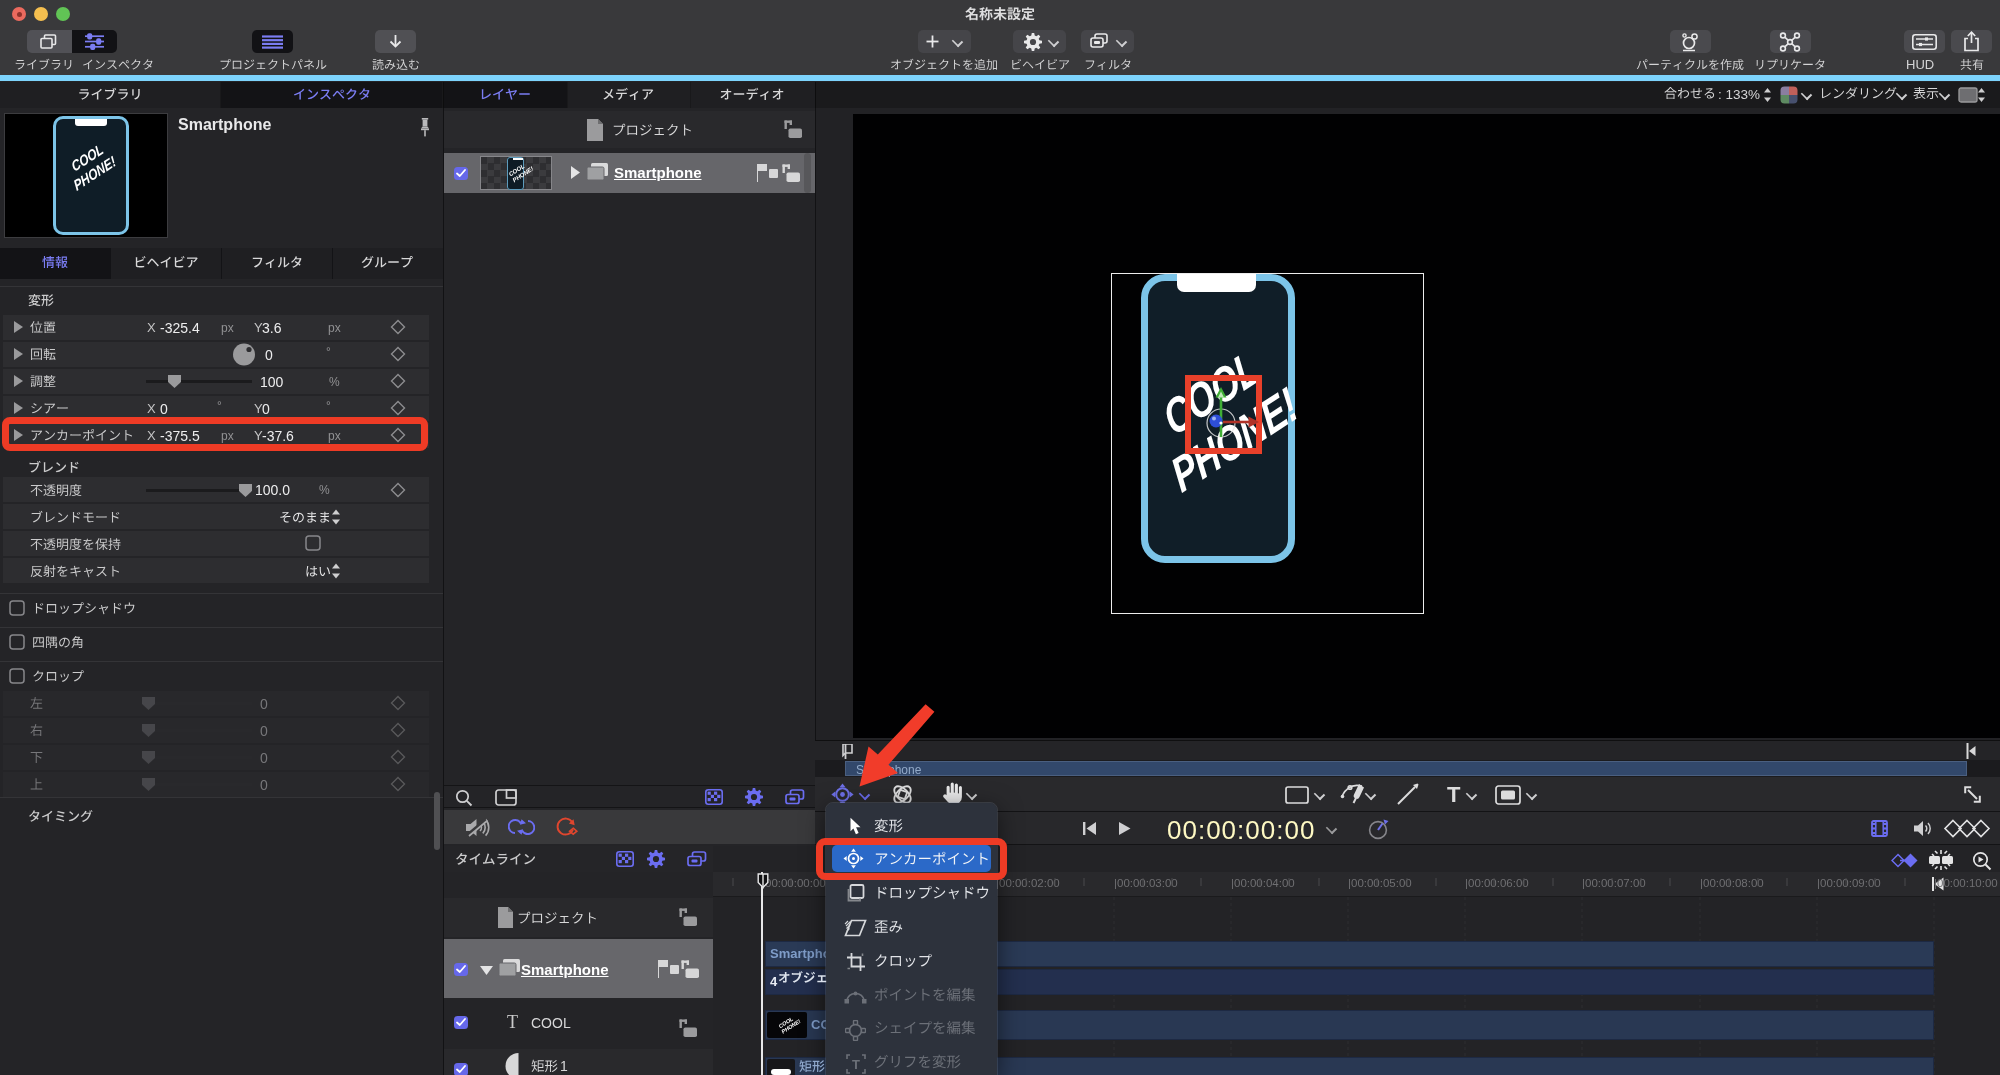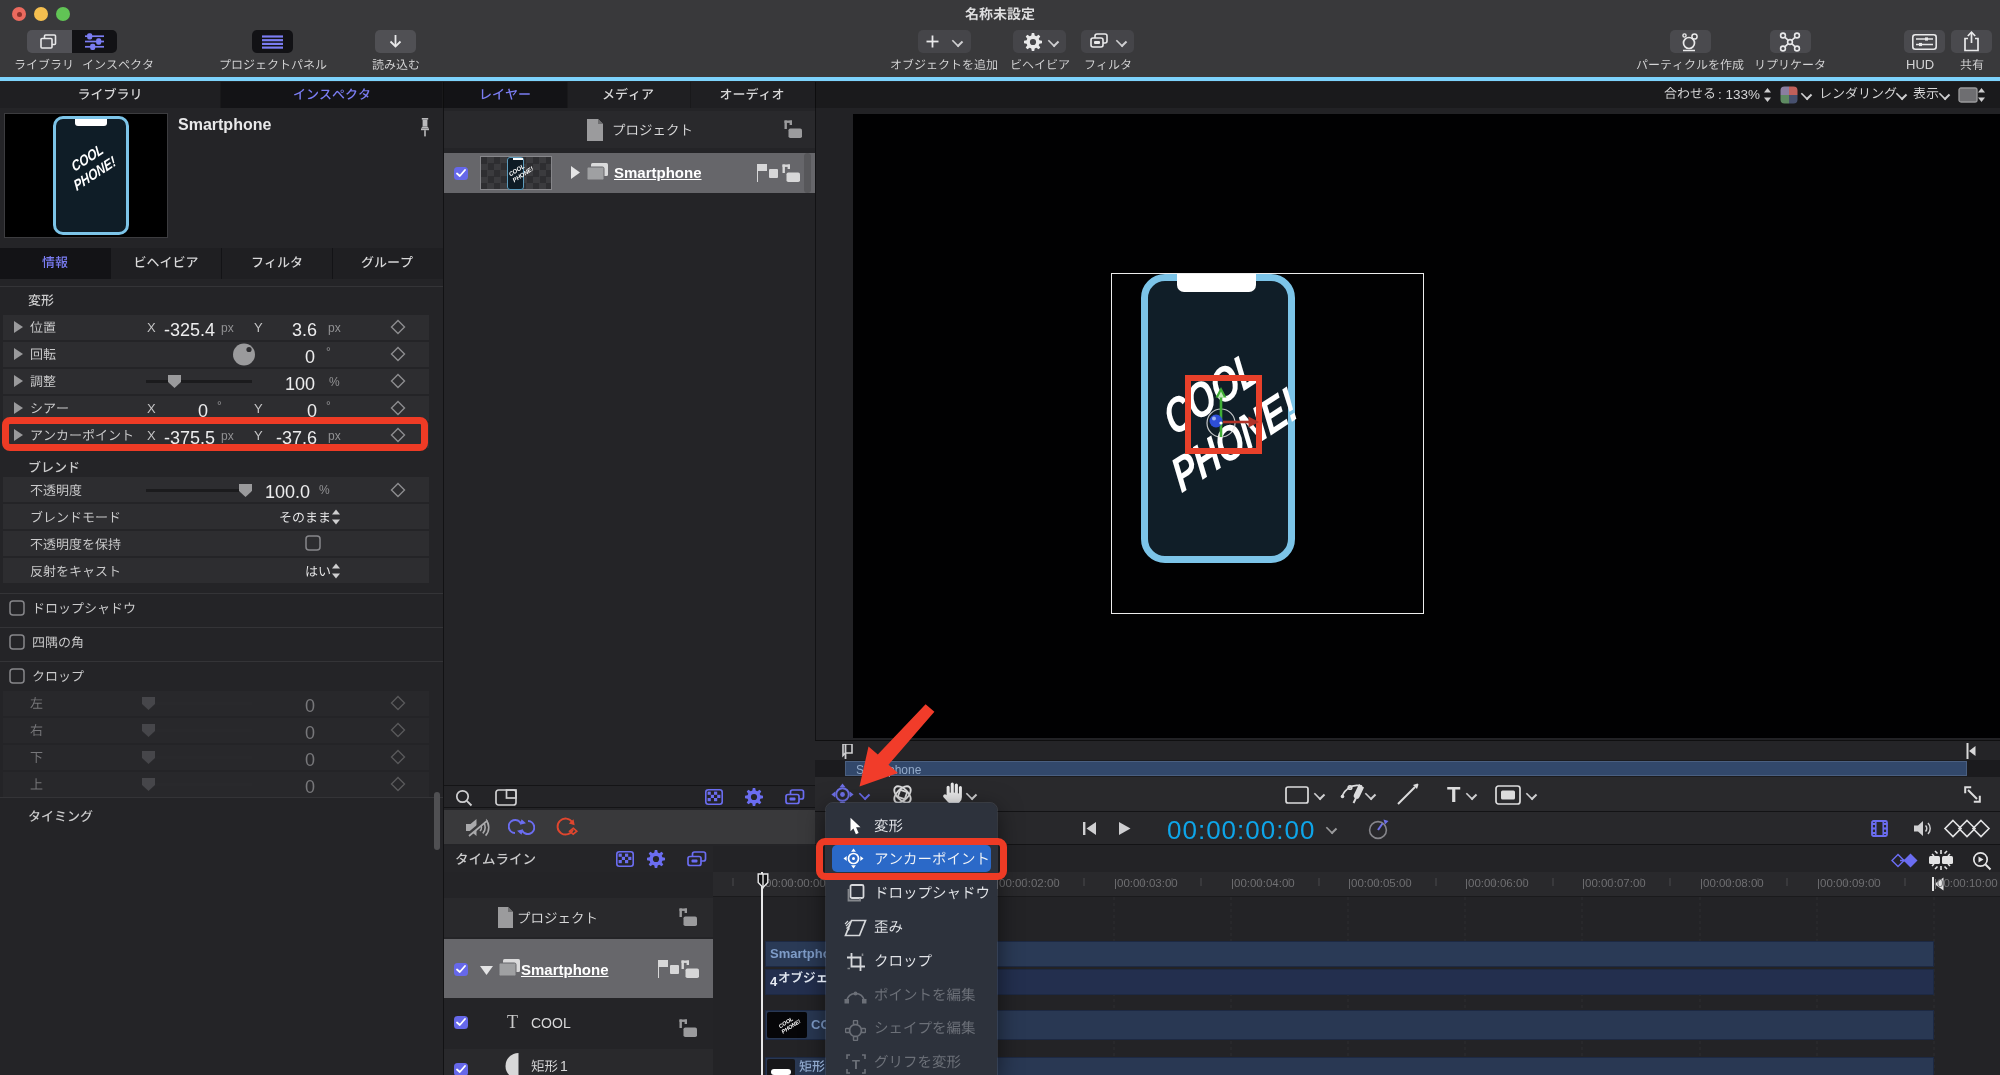--- a/index.html
+++ b/index.html
@@ -1,33 +1,33 @@
 <!DOCTYPE html>
 <html><head><meta charset="utf-8">
 <style>
 *{margin:0;padding:0;box-sizing:border-box}
 html,body{width:2000px;height:1075px;overflow:hidden;background:#0c0c0d;font-family:"Liberation Sans",sans-serif;}
 #stage{position:relative;width:2000px;height:1075px;background:#232326;}
 .abs{position:absolute}
 .txt{position:absolute;white-space:nowrap}
 svg{display:block}
 
-#topbar{left:0;top:0;width:2000px;height:81px;background:#39393b;border-bottom:4px solid #7dd3fc}
+#topbar{left:0;top:0;width:2000px;height:81px;background:#39393b;border-bottom:6px solid #7dd3fc}
 .tl{position:absolute;top:7px;width:14px;height:14px;border-radius:50%}
 .btn{position:absolute;top:30px;height:23px;border-radius:5px;background:#47474b}
 .btn.dark{background:#121215}
 
 #tabstrip{left:0;top:82px;width:2000px;height:26px;background:#19191b}
 .tab{position:absolute;top:0;height:26px;background:#1f1f22}
 .tab.sel{background:#131316}
 
 #lpanel{left:0;top:108px;width:443px;height:967px;background:#242427}
 .irow{position:absolute;left:3px;width:426px;height:25px;background:#2d2d30}
 .irow.dim{background:#28282b}
-.val{position:absolute;font-size:18px;color:#ededee;text-align:right}
+.val{position:absolute;font-size:14px;color:#ededee;}
 .unit{position:absolute;font-size:12px;color:#919193}
 .xy{position:absolute;font-size:13px;color:#c4c4c5}
 .sep{position:absolute;left:0;width:443px;height:1px;background:#343437}
 
 #mpanel{left:443px;top:108px;width:372px;height:967px;background:#242427;border-left:1px solid #121214}
 
 #canvas{left:815px;top:108px;width:1185px;height:632px;background:#222225;border-left:1px solid #121214}
 #viewport{position:absolute;left:37px;top:6px;width:1148px;height:624px;background:#010102}
 
 .chev{position:absolute;width:9px;height:9px;border-right:2.3px solid #9ea0e8;border-bottom:2.3px solid #9ea0e8;transform:rotate(45deg) scale(1,.8)}
@@ -636,21 +636,21 @@
 <div class="abs" style="left:815px;top:812px;width:1185px;height:33px;background:#28282b;border-bottom:1px solid #131315">
   <svg class="abs" style="left:267px;top:9px" width="15" height="15" viewBox="0 0 15 15">
         <g fill="#cfcfd1">
           <rect x="1" y="1" width="2.4" height="13"></rect>
           <path d="M14 1 v13 L4.5 7.5z"></path>
         </g>
       </svg>
   <svg class="abs" style="left:303px;top:9px" width="13" height="15" viewBox="0 0 13 15">
         <path d="M1 1 l11.5 6.5 L1 14z" fill="#cfcfd1"></path>
       </svg>
-  <div class="txt" style="left:352px;top:3px;font-size:26px;color:#0ea5e9;letter-spacing:1px">00:00:00:00</div>
+  <div class="txt" style="left:352px;top:3px;font-size:26px;color:#fef9c3;letter-spacing:1px">00:00:00:00</div>
   <div class="chev chevw abs" style="left:512px;top:12px;border-color:#9a9a9c"></div>
   <svg class="abs" style="left:553px;top:6px" width="22" height="22" viewBox="0 0 22 22">
         <circle cx="10" cy="12" r="8.4" fill="none" stroke="#85858a" stroke-width="1.6"></circle>
         <line x1="10" y1="12" x2="14.5" y2="5.5" stroke="#6e70e8" stroke-width="2"></line>
         <path d="M15.5 1.5 l5 1.5 -3.5 3.5z" fill="#6e70e8"></path>
       </svg>
   <svg class="abs" style="left:1056px;top:8px" width="17" height="17" viewBox="0 0 17 17">
         <rect x="1" y="1" width="15" height="15" rx="1.5" fill="none" stroke="#6b6df1" stroke-width="1.8"></rect>
         <rect x="4.8" y="1" width="7.4" height="15" fill="none" stroke="#6b6df1" stroke-width="1.5"></rect>
         <g fill="#6b6df1">

